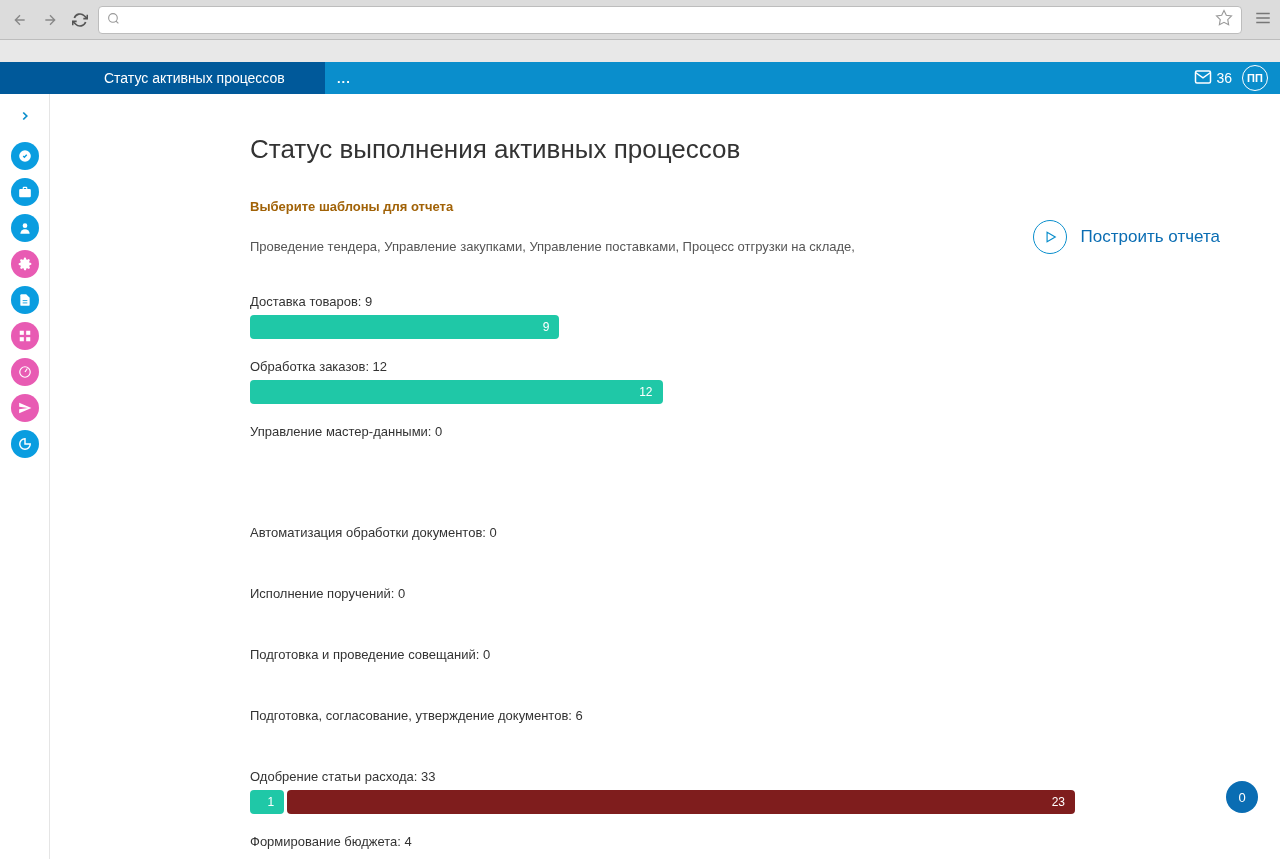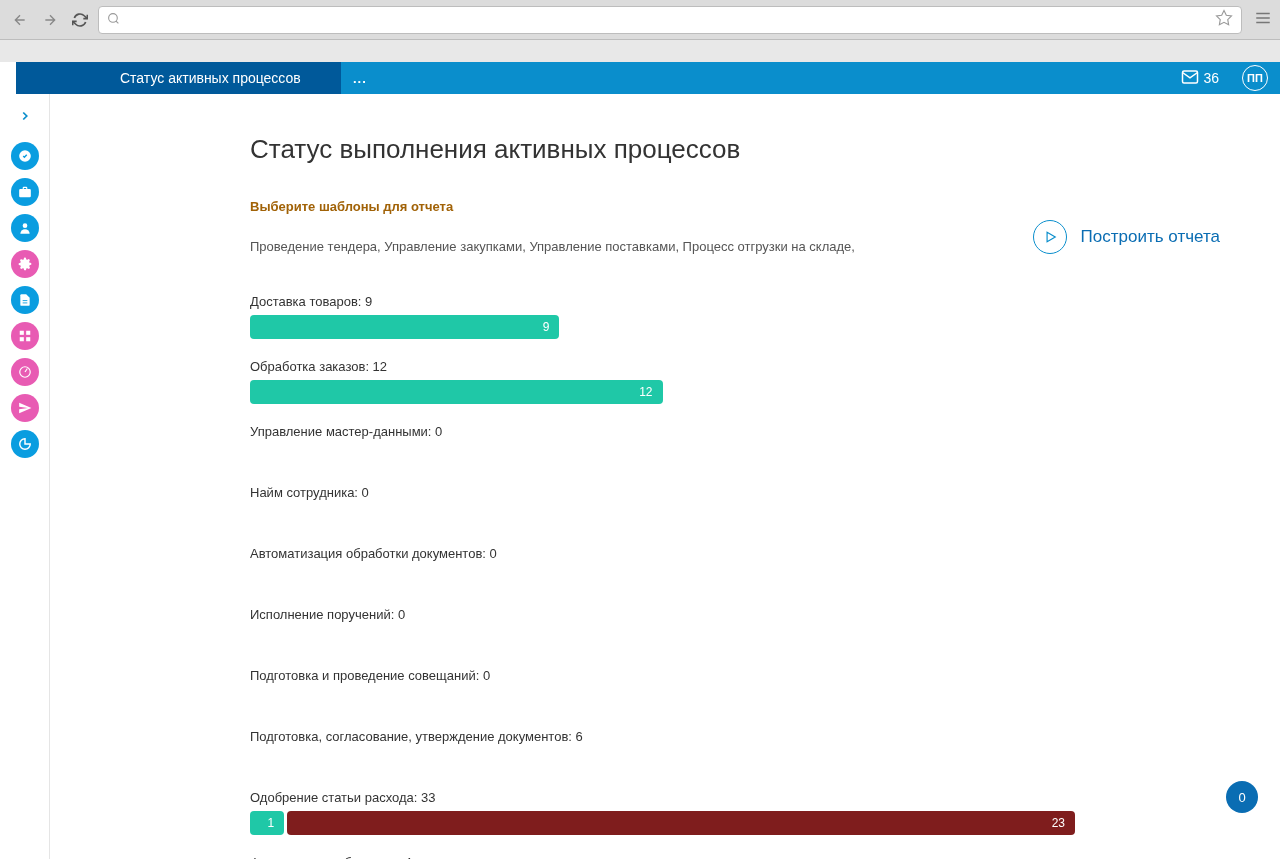--- a/index.html
+++ b/index.html
@@ -12,25 +12,25 @@
 .addr-bar { flex: 1; background: #fff; border: 1px solid #bdbdbd; border-radius: 4px; height: 28px; display: flex; align-items: center; padding: 0 8px; }
 .addr-bar svg { color: #999; flex-shrink: 0; }
 .addr-input { flex: 1; border: none; outline: none; font-size: 13px; color: #333; margin-left: 6px; }
 .star-btn { color: #bbb; cursor: pointer; }
 .hamburger { color: #777; cursor: pointer; margin-left: 6px; }
 
 
 .pre-header { background: #e8e8e8; height: 22px; }
 
 
-.app-header { display: flex; align-items: stretch; height: 32px; margin-left: 16px; }
+.app-header { display: flex; align-items: stretch; height: 32px; }
 .header-title-block { background: #00599a; color: #fff; padding: 0 20px 0 104px; display: flex; align-items: center; font-size: 14px; font-weight: 500; width: 325px; }
 .header-main { flex: 1; background: #0a8ecc; display: flex; align-items: center; padding: 0 12px; }
 .header-dots { color: #fff; font-weight: bold; letter-spacing: 1px; cursor: pointer; }
-.header-right { margin-left: auto; display: flex; align-items: center; gap: 23px; color: #fff; font-size: 14px; }
+.header-right { margin-left: auto; display: flex; align-items: center; gap: 10px; color: #fff; font-size: 14px; }
 .mail-count { display: flex; align-items: center; gap: 4px; cursor: pointer; }
 .avatar-badge { width: 26px; height: 26px; border-radius: 50%; border: 1.5px solid #fff; display: flex; align-items: center; justify-content: center; font-size: 11px; font-weight: 600; cursor: pointer; text-align: right; }
 
 
 .layout { display: flex; height: calc(859px - 40px - 22px - 32px); }
 .sidebar { width: 50px; background: #fff; border-right: 1px solid #e5e5e5; display: flex; flex-direction: column; align-items: center; padding: 8px 0; gap: 8px; }
 .sb-item { width: 28px; height: 28px; border-radius: 50%; display: flex; align-items: center; justify-content: center; cursor: pointer; color: #fff; flex-shrink: 0; }
 .sb-expand { color: #0a8ecc; width: 28px; height: 28px; display: flex; align-items: center; justify-content: center; cursor: pointer; margin-bottom: 4px; }
 .c-blue { background: #0a9de0; }
 .c-pink { background: #e85bb3; }
@@ -212,21 +212,20 @@
           <div class="chart-label">Обработка заказов: 12</div>
           <div class="bar-track">
             <div class="bar-seg bar-ontime" style="width: 50%; padding-left: 48px;">12</div>
           </div>
         </div>
         <div class="chart-row">
           <div class="chart-label">Управление мастер-данными: 0</div>
           <div class="bar-track" style="height: 20px;"></div>
         </div>
         <div class="chart-row">
-          <div class="chart-label">Найм сотрудника: 0</div>
           <div class="bar-track" style="height: 20px;"></div>
         </div>
         <div class="chart-row">
           <div class="chart-label">Автоматизация обработки документов: 0</div>
           <div class="bar-track" style="height: 20px;"></div>
         </div>
         <div class="chart-row">
           <div class="chart-label">Исполнение поручений: 0</div>
           <div class="bar-track" style="height: 20px;"></div>
         </div>

